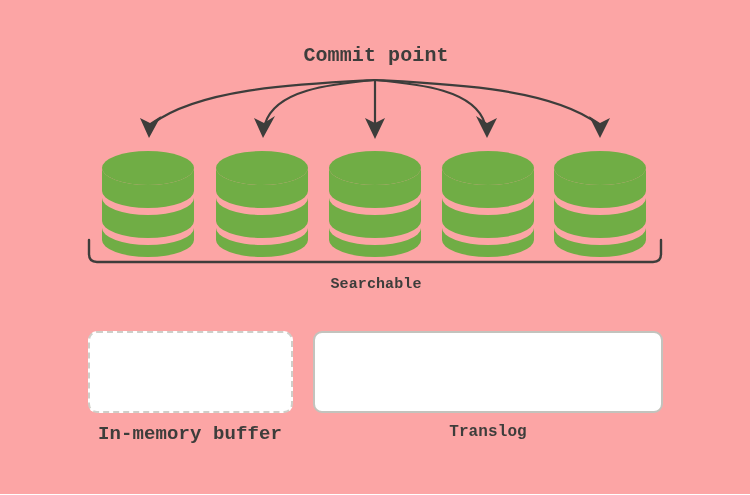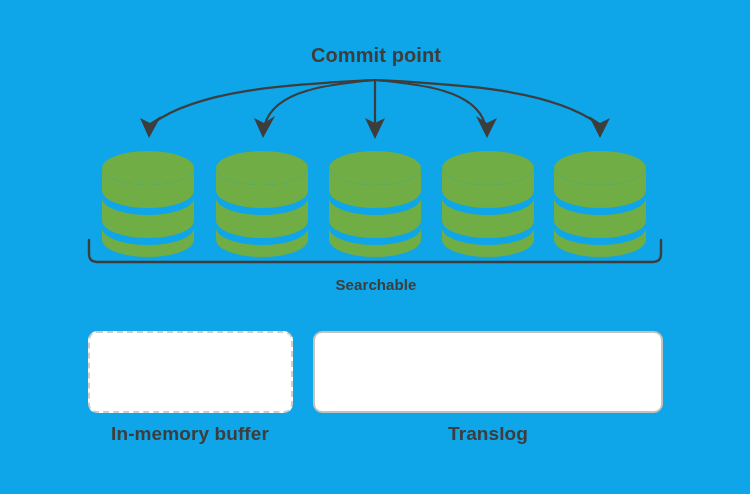--- a/index.html
+++ b/index.html
@@ -9,21 +9,22 @@
   body {
     width: 750px;
     height: 495px;
     overflow: hidden;
     font-family: "Liberation Sans", sans-serif;
   }
   #stage {
     position: relative;
     width: 750px;
     height: 494px;
-    background: #0ea5e9;
+    background: #fca5a5;
+    font-family: Liberation Mono, monospace;
   }
   .svg-layer {
     position: absolute;
     left: 0;
     top: 0;
     width: 750px;
     height: 495px;
   }
   .label {
     position: absolute;
@@ -46,21 +47,21 @@
   }
   #in-memory-buffer-label {
     left: 190px;
     top: 423px;
     font-size: 19px;
     text-align: right;
   }
   #translog-label {
     left: 488px;
     top: 423px;
-    font-size: 19px;
+    font-size: 16px;
   }
   .box {
     position: absolute;
     background: #ffffff;
     border-radius: 9px;
     box-sizing: border-box;
   }
   #in-memory-buffer-box {
     left: 88px;
     top: 331px;

